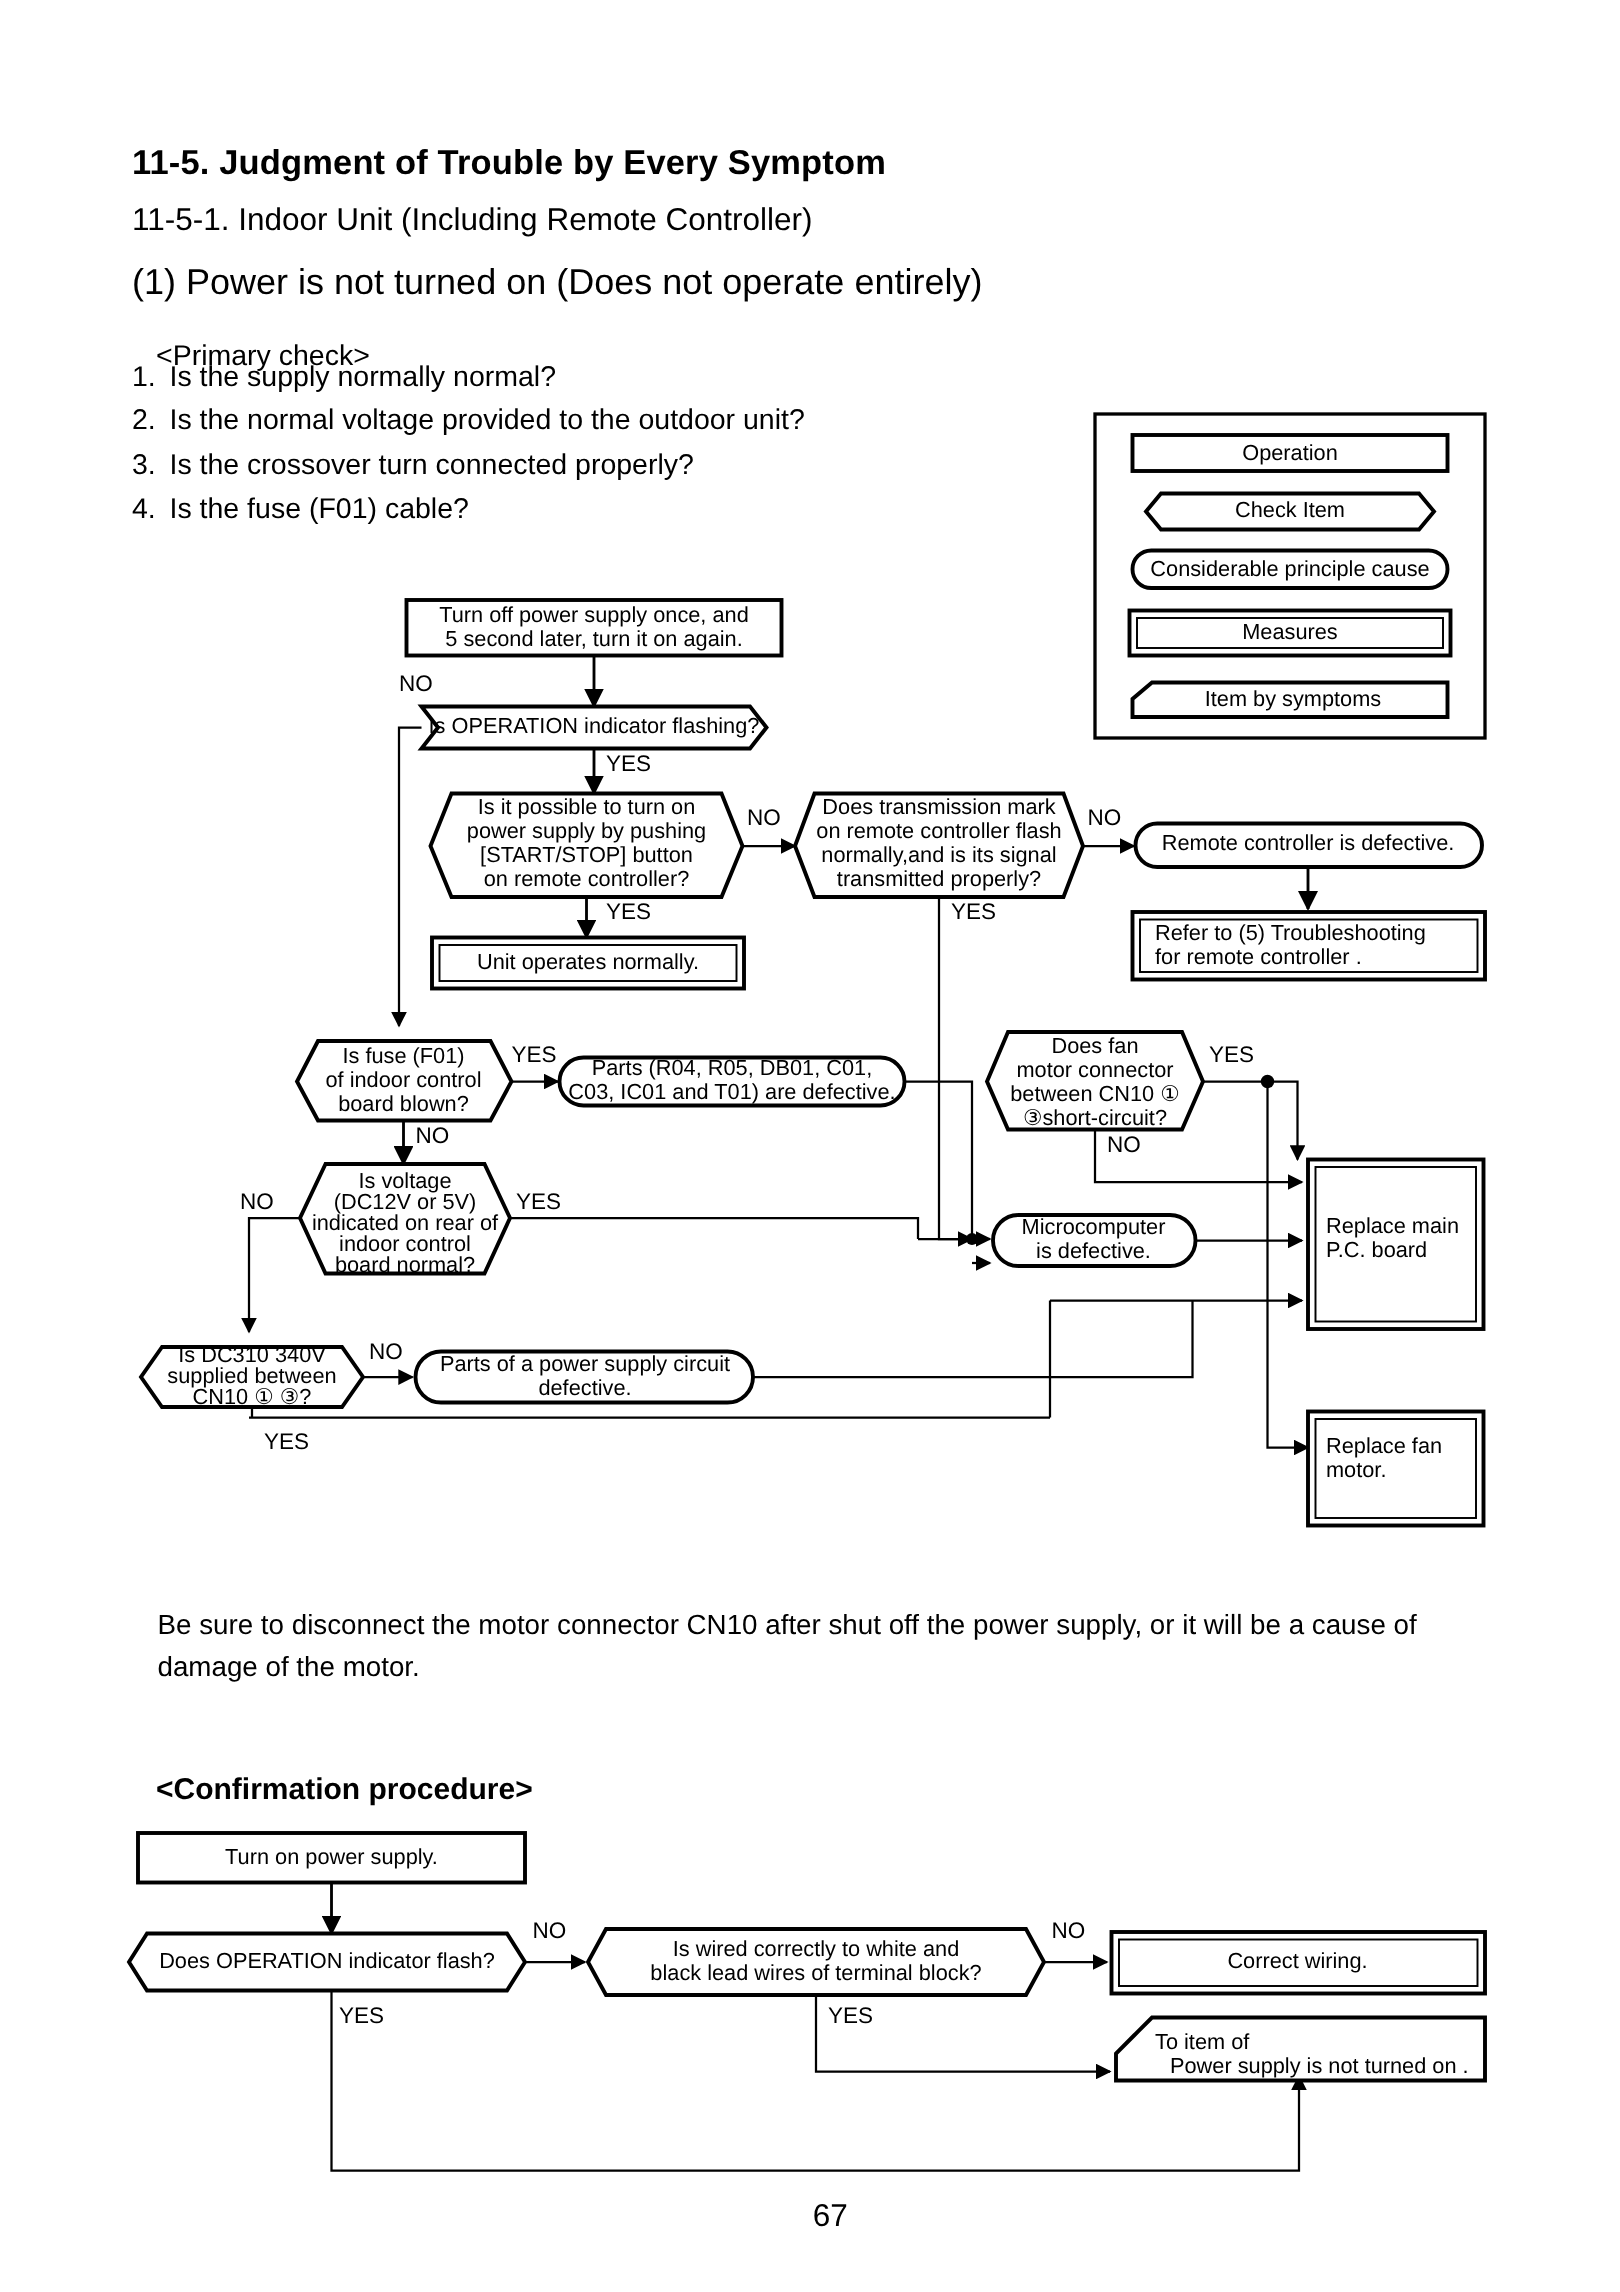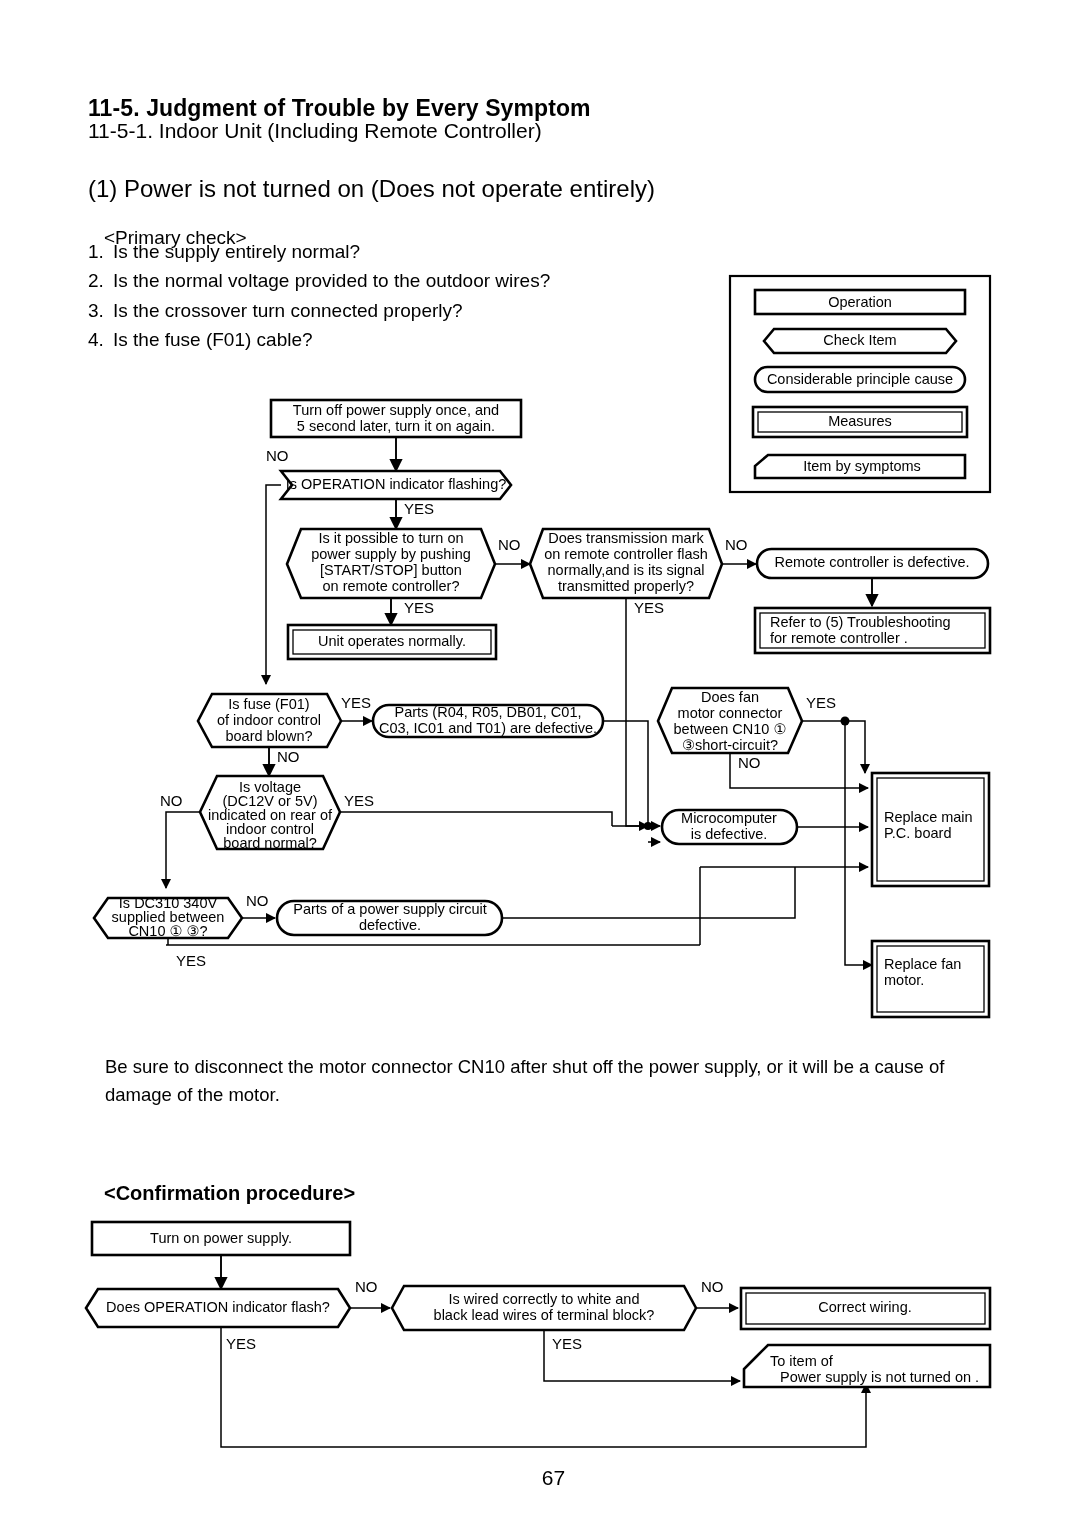--- a/index.html
+++ b/index.html
@@ -29,20 +29,21 @@
   .check-list { list-style:none; margin:0; padding:0; }
   .check-list li {
     font-size: 19px; white-space: nowrap;
     display:flex; gap:8px; line-height: 1.55;
   }
   .check-num { width: 17px; display:inline-block; }
 
   .note-text {
     position:absolute; font-size: 18.5px; line-height: 1.5;
     width: 900px;
+    margin-top: 16px;
   }
   .pagenum {
     position:absolute; font-size: 21px; text-align:center;
     width:100%; left:0;
   }
 
   
   svg { position:absolute; left:0; top:0; overflow:visible; }
   svg text { font-family:"Liberation Sans", sans-serif; fill:#000; }
   .shape-stroke { fill:#fff; stroke:#000; stroke-width:2.6; }
@@ -55,38 +56,38 @@
   .legend-frame { fill:none; stroke:#000; stroke-width:2.2; }
 </style>
 </head>
 <body>
 
 <div class="page">
 
   <div class="text-block" style="left:88px; top:95px;">
     <h1 class="title">11-5.  Judgment of Trouble by Every Symptom</h1>
   </div>
-  <div class="text-block" style="left:88px; top:119px;">
+  <div class="text-block" style="left:88px; top:135px;">
     <h2 class="subtitle">11-5-1. Indoor Unit (Including Remote Controller)</h2>
   </div>
   <div class="text-block" style="left:88px; top:175px;">
     <p class="para">(1)  Power is not turned on (Does not operate entirely)</p>
   </div>
   <div class="text-block" style="left:88px; top:211px;">
     <p class="primary-check">&lt;Primary check&gt;</p>
   </div>
   <div class="text-block" style="left:88px; top:237px;">
     <ul class="check-list">
       <li>
         <span class="check-num">1.</span>
-        <span>Is the supply entirely normal?</span>
+        <span>Is the supply normally normal?</span>
       </li>
       <li>
         <span class="check-num">2.</span>
-        <span>Is the normal voltage provided to the outdoor wires?</span>
+        <span>Is the normal voltage provided to the outdoor unit?</span>
       </li>
       <li>
         <span class="check-num">3.</span>
         <span>Is the crossover turn connected properly?</span>
       </li>
       <li>
         <span class="check-num">4.</span>
         <span>Is the fuse (F01) cable?</span>
       </li>
     </ul>

